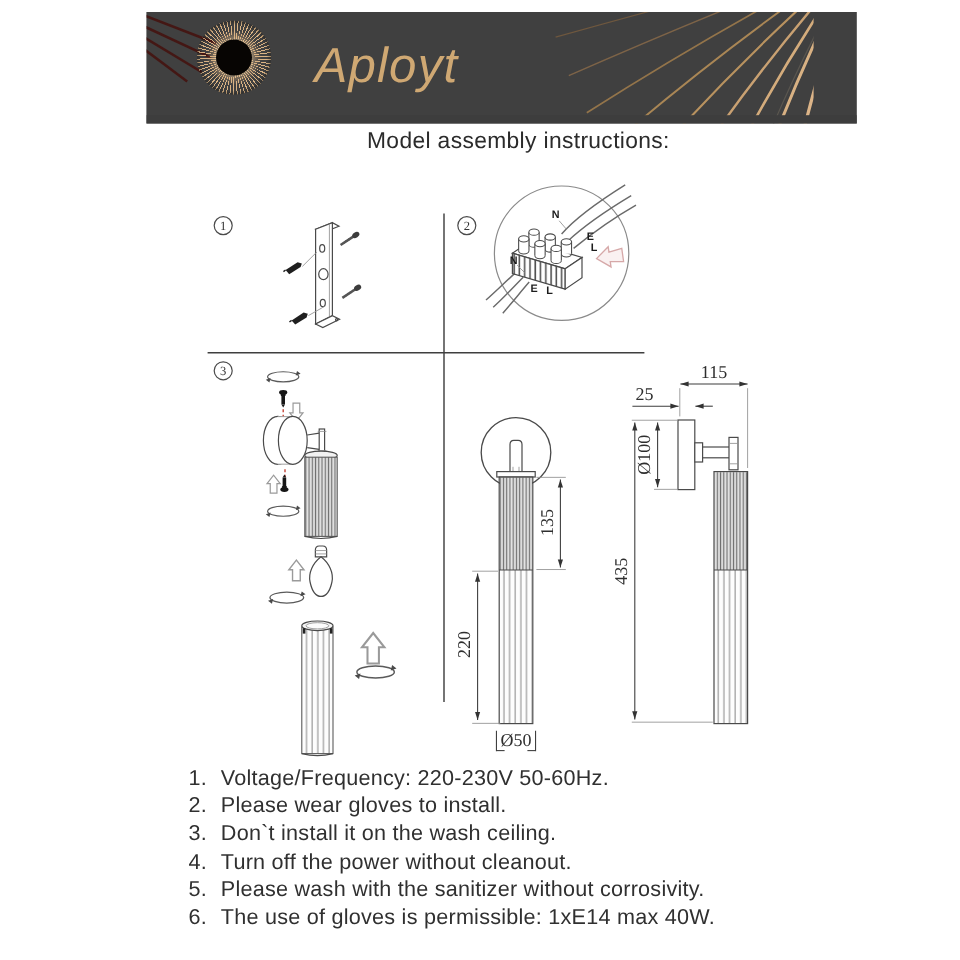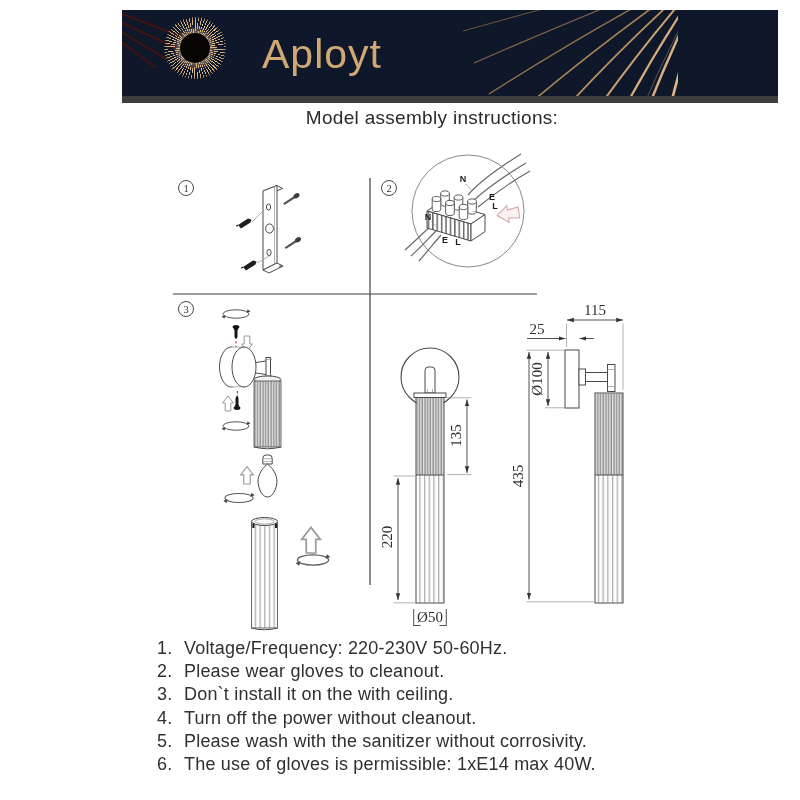--- a/index.html
+++ b/index.html
@@ -1,18 +1,18 @@
 <!DOCTYPE html>
 <html><head>
 <meta charset="utf-8">
 <style>
   html,body{margin:0;padding:0;background:#ffffff;}
   .page{position:relative;width:800px;height:800px;background:#ffffff;overflow:hidden;
         font-family:"Liberation Sans", sans-serif;}
-  .banner{position:absolute;left:122px;top:10px;width:656px;height:93px;background:#0f172a;overflow:hidden;}
+  .banner{position:absolute;left:122px;top:10px;width:592px;height:93px;background:#404040;overflow:hidden;font-style:italic;}
   .banner-deco{position:absolute;left:0;top:0;}
   .logo-burst{position:absolute;left:42px;top:7px;width:62px;height:62px;border-radius:50%;
      background:
        radial-gradient(circle, rgba(248,222,178,0.85) 0 22%, rgba(216,177,131,0.35) 40%, rgba(10,8,6,0) 52%, rgba(10,8,6,0) 62%, #0a0806 90%),
        repeating-conic-gradient(from 0deg, #d9b384 0deg 1.7deg, rgba(10,8,6,0) 1.7deg 5.8deg);}
   .logo-hole{position:absolute;left:50%;top:50%;width:30px;height:30px;margin:-15px 0 0 -15px;
      border-radius:50%;background:#070503;}
   .brand{position:absolute;left:140px;top:20px;font-size:41px;line-height:48px;letter-spacing:1px;
      color:#cfa873;font-weight:400;}
   .banner-strip{position:absolute;left:0;bottom:0;width:100%;height:7px;background:#3d3d3d;}
@@ -297,25 +297,25 @@
     </g>
   </svg>
 
   <div class="instructions">
     <div class="instr-row">
       <span class="instr-num">1.</span>
       <span class="instr-text">Voltage/Frequency: 220-230V 50-60Hz.</span>
     </div>
     <div class="instr-row">
       <span class="instr-num">2.</span>
-      <span class="instr-text">Please wear gloves to cleanout.</span>
+      <span class="instr-text">Please wear gloves to install.</span>
     </div>
     <div class="instr-row">
       <span class="instr-num">3.</span>
-      <span class="instr-text">Don`t install it on the with ceiling.</span>
+      <span class="instr-text">Don`t install it on the wash ceiling.</span>
     </div>
     <div class="instr-row">
       <span class="instr-num">4.</span>
       <span class="instr-text">Turn off the power without cleanout.</span>
     </div>
     <div class="instr-row">
       <span class="instr-num">5.</span>
       <span class="instr-text">Please wash with the sanitizer without corrosivity.</span>
     </div>
     <div class="instr-row">

